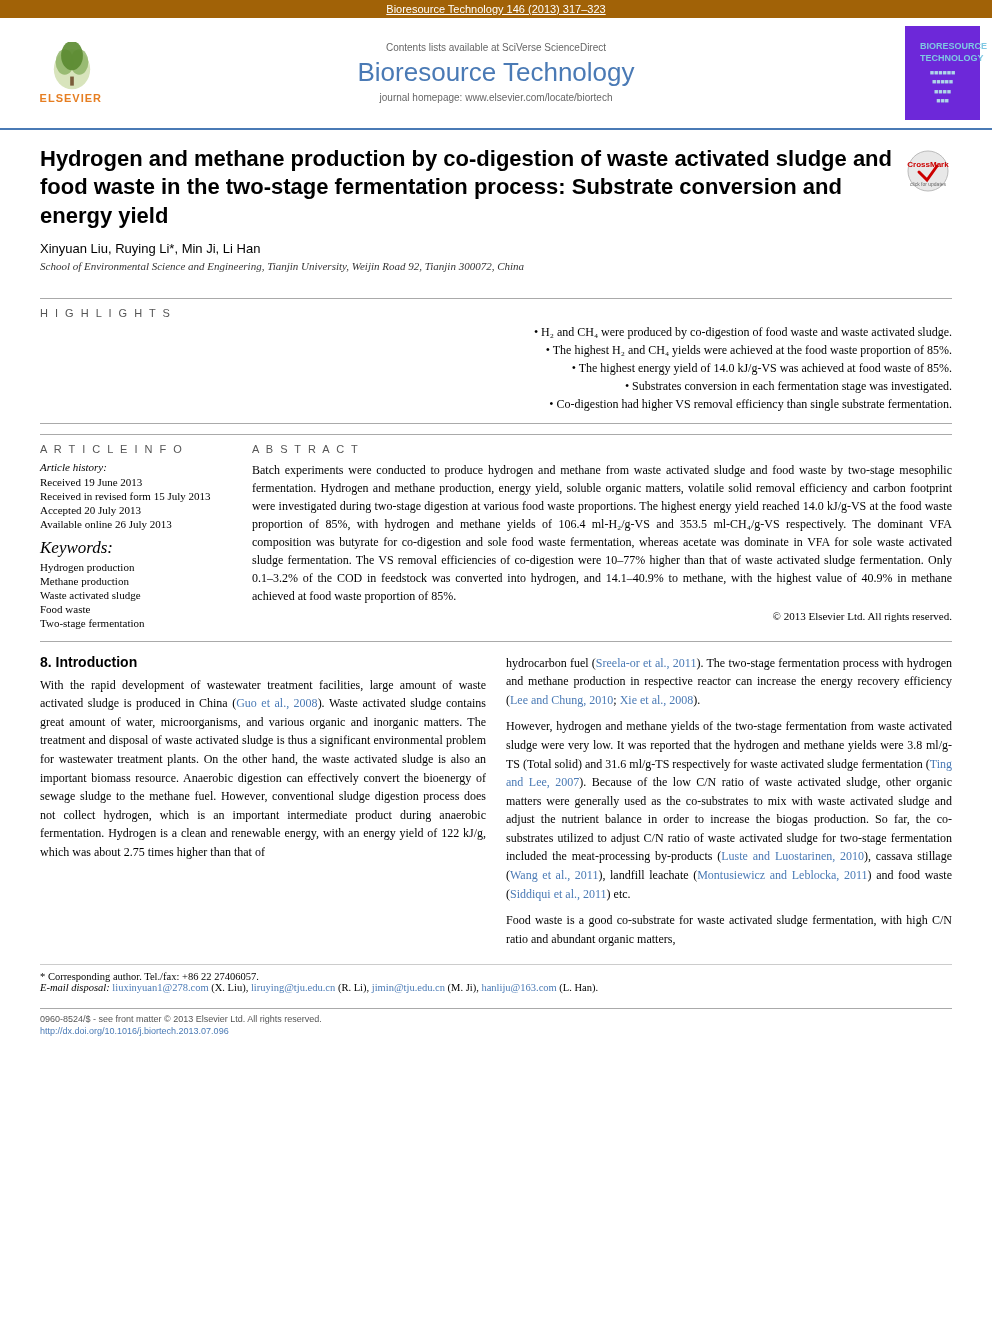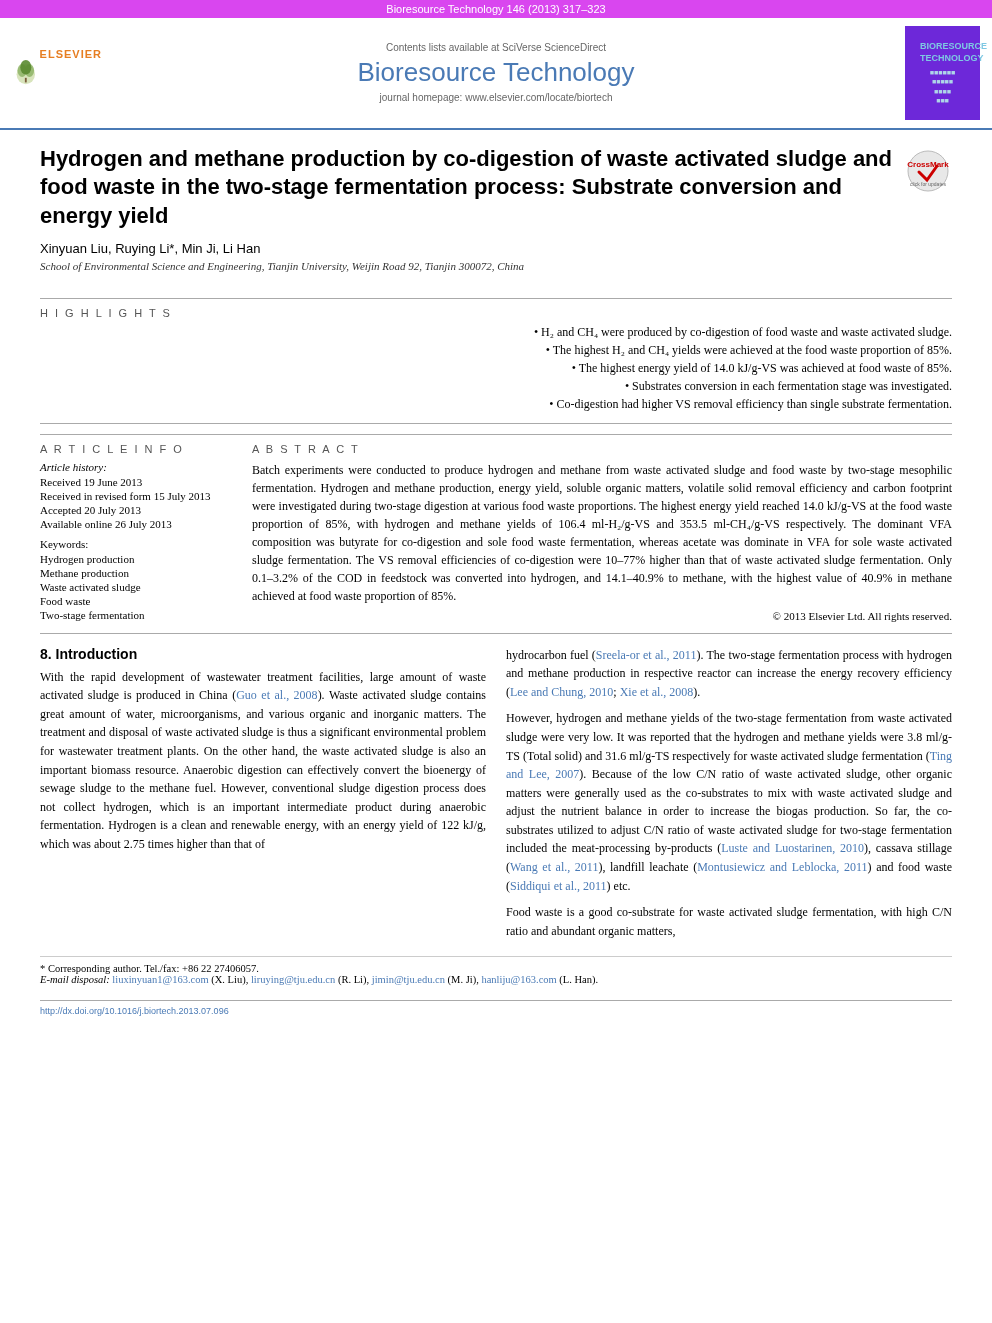--- a/index.html
+++ b/index.html
@@ -7,44 +7,45 @@
       background: #fff;
       font-family: 'Times New Roman', Times, serif;
       font-size: 13px;
       color: #000;
       width: 992px;
       min-height: 1323px;
     }
 
     
     .top-bar {
-      background: #d946ef;
+      background: #a16207;
       color: #fff;
       text-align: center;
       font-size: 11px;
       padding: 3px 0;
       font-family: Arial, sans-serif;
+      text-decoration: underline;
     }
 
     
     .journal-header {
       display: flex;
       align-items: center;
       padding: 8px 12px;
       border-bottom: 2px solid #4a7ab5;
       background: #fff;
     }
     .elsevier-logo {
       width: 90px;
       flex-shrink: 0;
     }
     .elsevier-logo-inner {
       display: flex;
-      flex-direction: row;
-      align-items: flex-start;
+      flex-direction: column;
+      align-items: flex-end;
     }
     .elsevier-tree {
       width: 60px;
       height: 50px;
     }
     .elsevier-text {
       font-family: Arial, sans-serif;
       font-size: 11px;
       color: #e67e22;
       font-weight: bold;
@@ -197,21 +198,22 @@
     .art-history-label {
       font-style: italic;
       font-size: 11px;
       margin-bottom: 3px;
     }
     .art-history-item {
       font-size: 11px;
       margin-bottom: 2px;
     }
     .keywords-label {
-      font-size: 11px;
+      font-style: italic;
+      font-size: 17px;
       margin-top: 8px;
       margin-bottom: 3px;
     }
     .keyword-item {
       font-size: 11px;
       margin-bottom: 2px;
     }
 
     
     .abstract-label {
@@ -407,26 +409,27 @@
           Food waste is a good co-substrate for waste activated sludge fermentation, with high C/N ratio and abundant organic matters,
         </p>
       </div>
     </div>
   </div>
 
   <div class="footnote-section">
     <div>* Corresponding author. Tel./fax: +86 22 27406057.</div>
     <div>
       <span style="font-style:italic;">E-mail disposal: </span>
-      <span class="ref-link">liuxinyuan1@163.com</span> (X. Liu),
+      <span class="ref-link">liuxinyuan1@278.com</span> (X. Liu),
       <span class="ref-link">liruying@tju.edu.cn</span> (R. Li),
       <span class="ref-link">jimin@tju.edu.cn</span> (M. Ji),
       <span class="ref-link">hanliju@163.com</span> (L. Han).
     </div>
   </div>
 
   <div class="page-footer">
+    <div class="footer-line">0960-8524/$ - see front matter © 2013 Elsevier Ltd. All rights reserved.</div>
     <div class="footer-line">
       <span class="ref-link">http://dx.doi.org/10.1016/j.biortech.2013.07.096</span>
     </div>
   </div>
 
 </div>
 
 </body></html>

